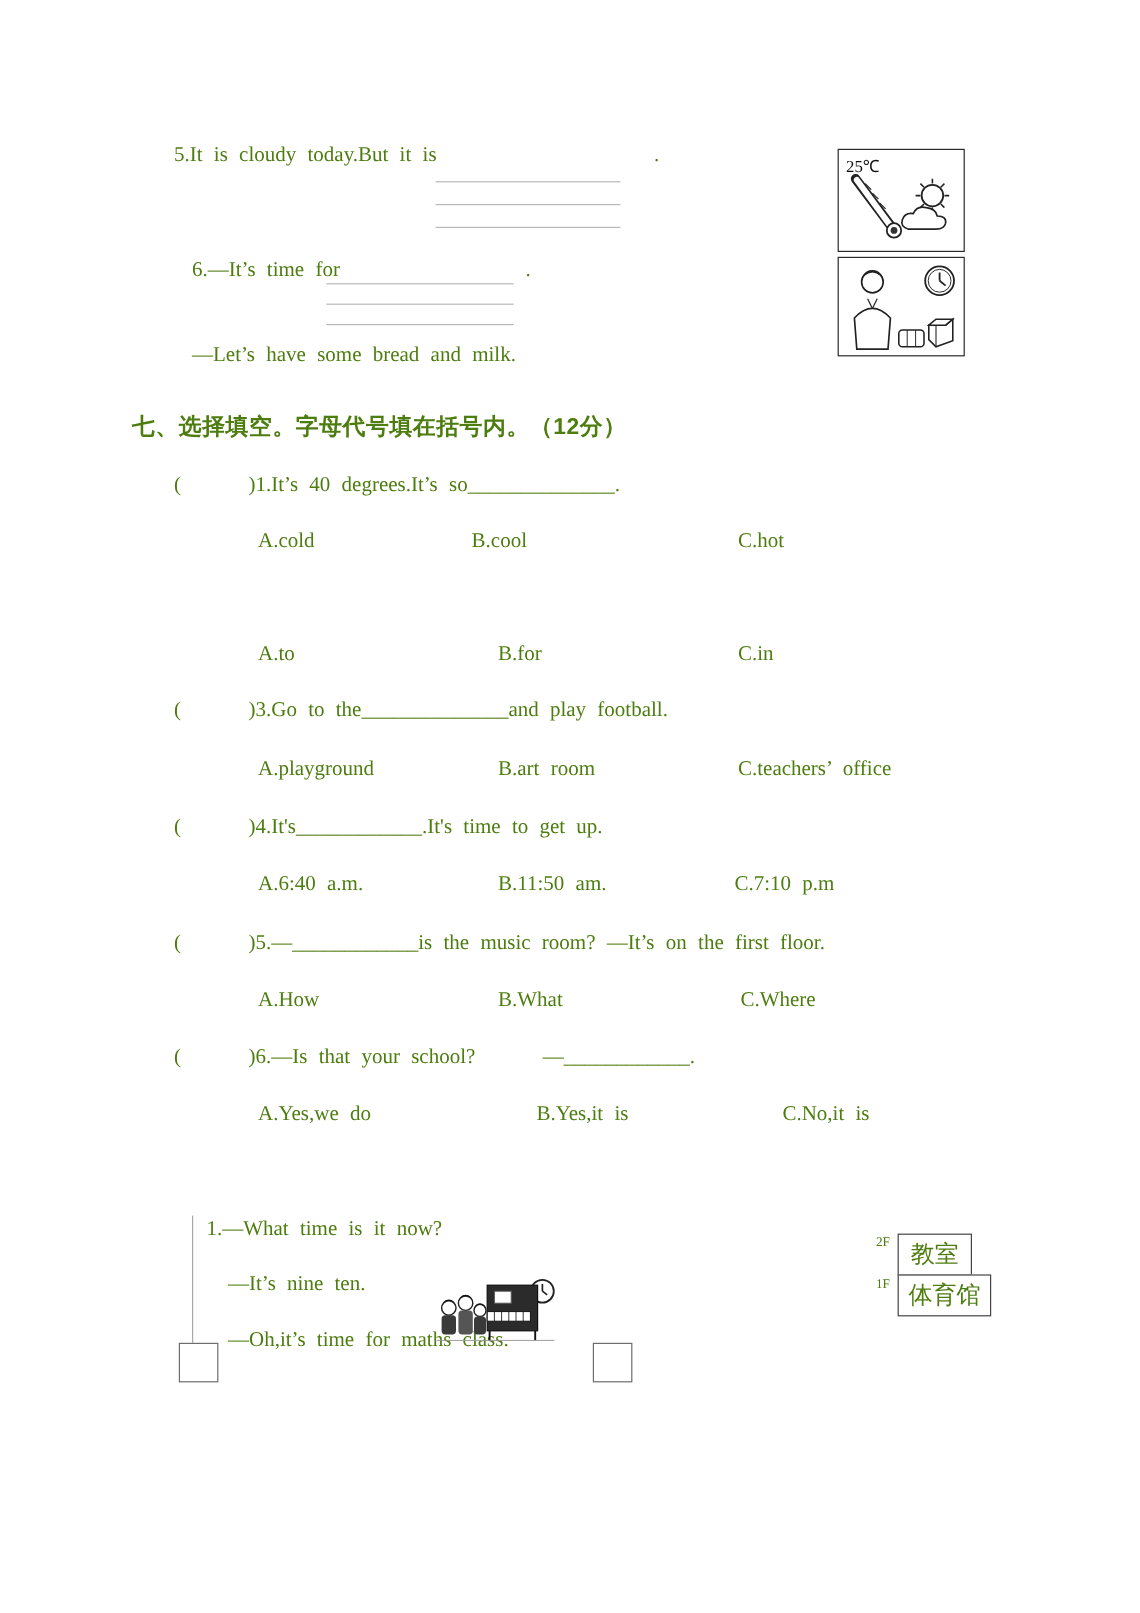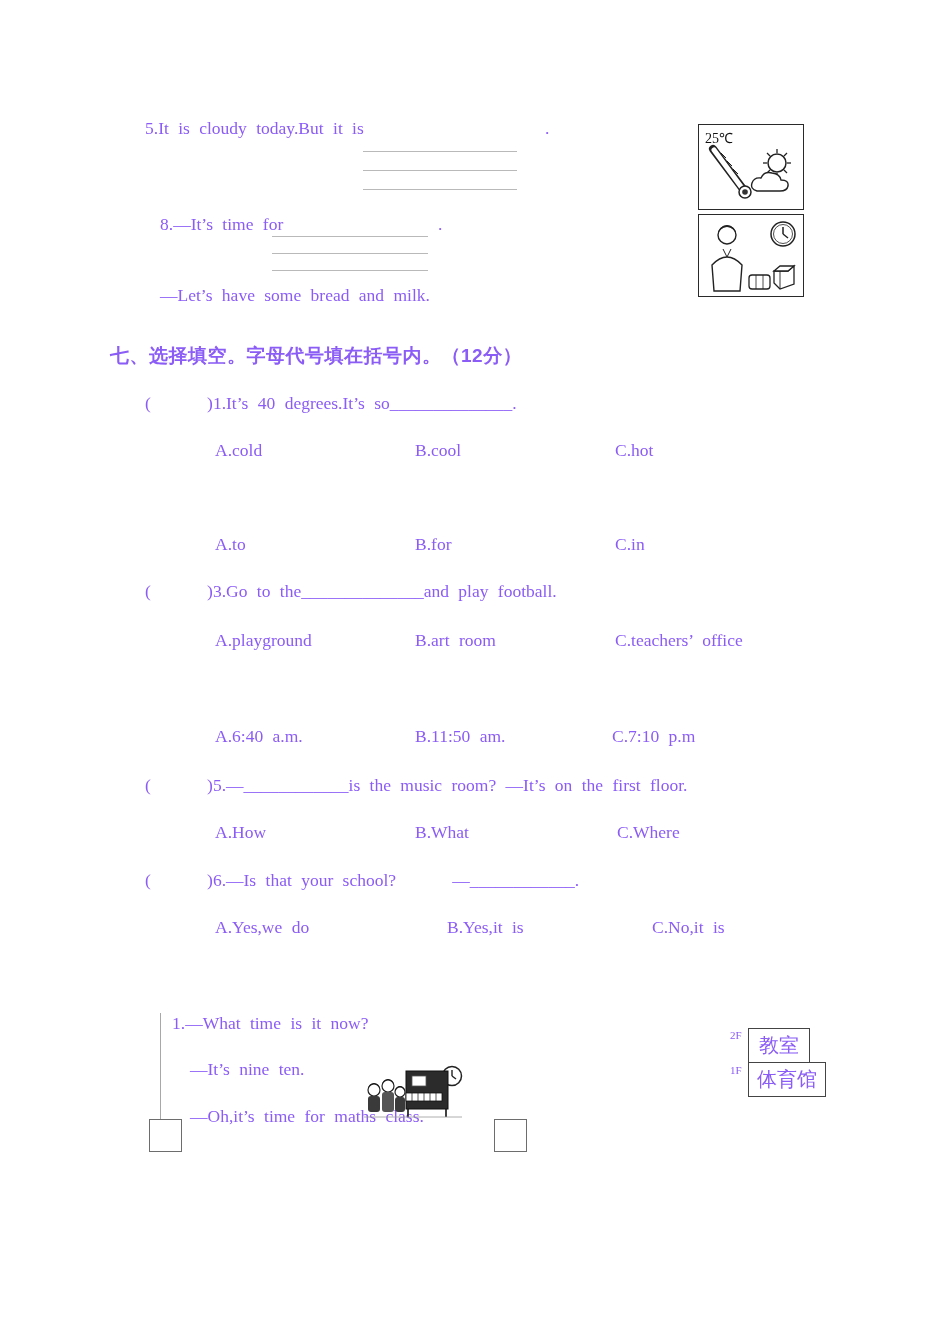--- a/index.html
+++ b/index.html
@@ -1,19 +1,19 @@
 <!DOCTYPE html>
 <html><head>
 <meta charset="utf-8">
 <style>
   * { margin:0; padding:0; box-sizing:border-box; }
   html,body { background:#ffffff; }
   .page {
     position:relative; width:950px; height:1344px; margin:0 auto;
-    background:#ffffff; color:#8b5cf6; overflow:hidden;
+    background:#ffffff; color:#4d7c0f; overflow:hidden;
     font-family:"Liberation Serif", serif;
   }
   .abs { position:absolute; white-space:pre; }
   .en { font-size:17.5px; word-spacing:5px; }
   .paren { white-space:pre; }
   .heading { font-size:19px; font-weight:700; font-family:"Liberation Sans", sans-serif; letter-spacing:0.5px; }
   .ansline { position:absolute; height:0; border-top:1px solid #b9b9b9; }
   .imgbox { position:absolute; border:1.5px solid #2a2a2a; background:#fff; }
   .vline { position:absolute; width:0; border-left:1px solid #a8a8a8; }
   .sq { position:absolute; width:33px; height:33px; border:1px solid #6d6d6d; background:#fff; }
@@ -56,21 +56,21 @@
         <line x1="68" y1="28" x2="71" y2="31"></line>
           <line x1="85" y1="45" x2="88" y2="48"></line>
         <line x1="88" y1="28" x2="85" y2="31"></line>
           <line x1="71" y1="45" x2="68" y2="48"></line>
       </g>
 
       <path d="M58,66 q-7,-2 -5,-8 q2,-6 9,-5 q3,-7 11,-5 q8,1 9,7 q8,0 7,6 q-1,5 -8,5 z" fill="#fff" stroke="#222" stroke-width="1.4"></path>
     </svg>
   </div>
 
-  <div class="abs en" style="left:160px; top:214px;">8.—It’s time for</div>
+  <div class="abs en" style="left:160px; top:214px;">6.—It’s time for</div>
   <div class="abs en" style="left:438px; top:214px;">.</div>
   <div class="ansline" style="left:272px; top:236px; width:156px;"></div>
   <div class="ansline" style="left:272px; top:253px; width:156px;"></div>
   <div class="ansline" style="left:272px; top:270px; width:156px;"></div>
 
   <div class="imgbox" style="left:698px; top:214px; width:106px; height:83px;">
     <svg width="103" height="80" viewBox="0 0 103 80">
 
       <circle cx="84" cy="19" r="12" fill="#fff" stroke="#222" stroke-width="1.5"></circle>
       <circle cx="84" cy="19" r="9.5" fill="none" stroke="#222" stroke-width="0.8"></circle>
@@ -92,32 +92,33 @@
       <line x1="81" y1="74" x2="81" y2="56" stroke="#222" stroke-width="0.9"></line>
     </svg>
   </div>
 
   <div class="abs en" style="left:160px; top:285px;">—Let’s have some bread and milk.</div>
 
   <div class="abs heading" style="left:110px; top:343px;">七、选择填空。字母代号填在括号内。（12分）</div>
 
   <div class="abs en" style="left:145px; top:393px;"><span class="paren">(      )</span><span>1.It’s 40 degrees.It’s so______________.</span></div>
   <div class="abs en" style="left:215px; top:440px;">A.cold</div>
-  <div class="abs en" style="left:415px; top:440px;">B.cool</div>
+  <div class="abs en" style="left:393px; top:440px;">B.cool</div>
   <div class="abs en" style="left:615px; top:440px;">C.hot</div>
 
   <div class="abs en" style="left:215px; top:534px;">A.to</div>
   <div class="abs en" style="left:415px; top:534px;">B.for</div>
   <div class="abs en" style="left:615px; top:534px;">C.in</div>
 
   <div class="abs en" style="left:145px; top:581px;"><span class="paren">(      )</span><span>3.Go to the______________and play football.</span></div>
   <div class="abs en" style="left:215px; top:630px;">A.playground</div>
   <div class="abs en" style="left:415px; top:630px;">B.art room</div>
   <div class="abs en" style="left:615px; top:630px;">C.teachers’ office</div>
 
+  <div class="abs en" style="left:145px; top:678px;"><span class="paren">(      )</span><span>4.It's____________.It's time to get up.</span></div>
   <div class="abs en" style="left:215px; top:726px;">A.6:40 a.m.</div>
   <div class="abs en" style="left:415px; top:726px;">B.11:50 am.</div>
   <div class="abs en" style="left:612px; top:726px;">C.7:10 p.m</div>
 
   <div class="abs en" style="left:145px; top:775px;"><span class="paren">(      )</span><span>5.—____________is the music room? —It’s on the first floor.</span></div>
   <div class="abs en" style="left:215px; top:822px;">A.How</div>
   <div class="abs en" style="left:415px; top:822px;">B.What</div>
   <div class="abs en" style="left:617px; top:822px;">C.Where</div>
 
   <div class="abs en" style="left:145px; top:870px;"><span class="paren">(      )</span><span>6.—Is that your school?      —____________.</span></div>

